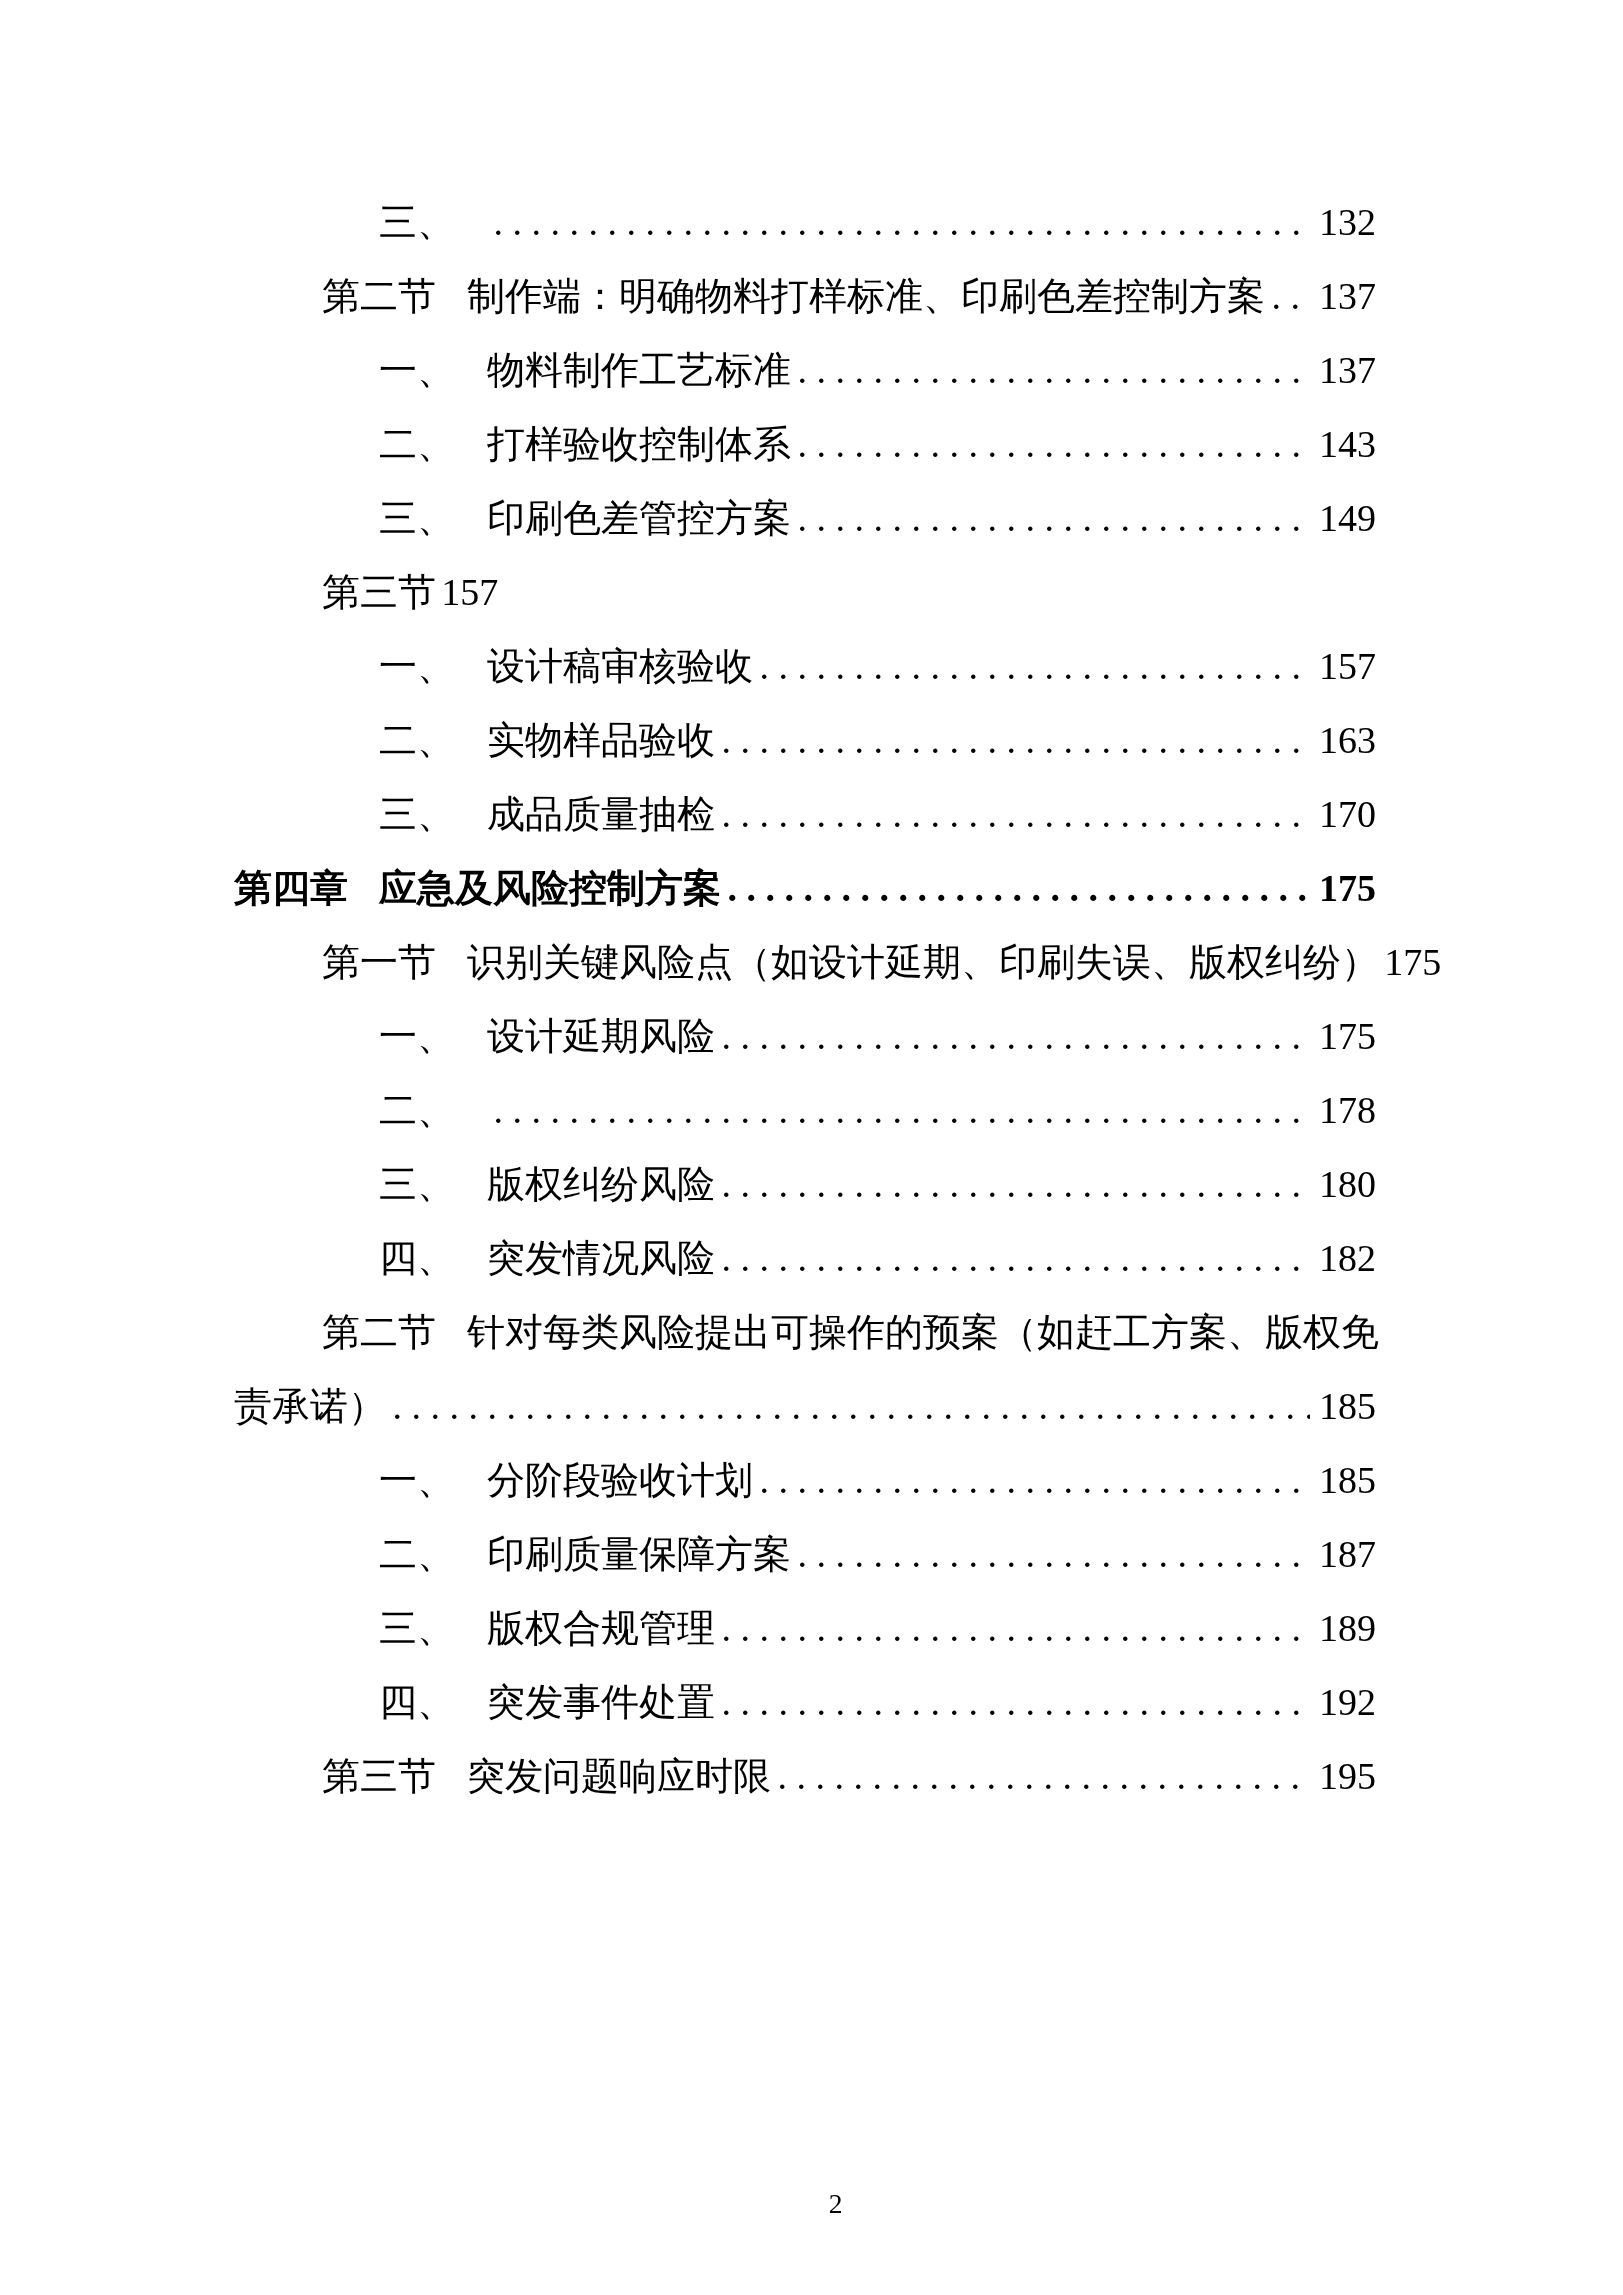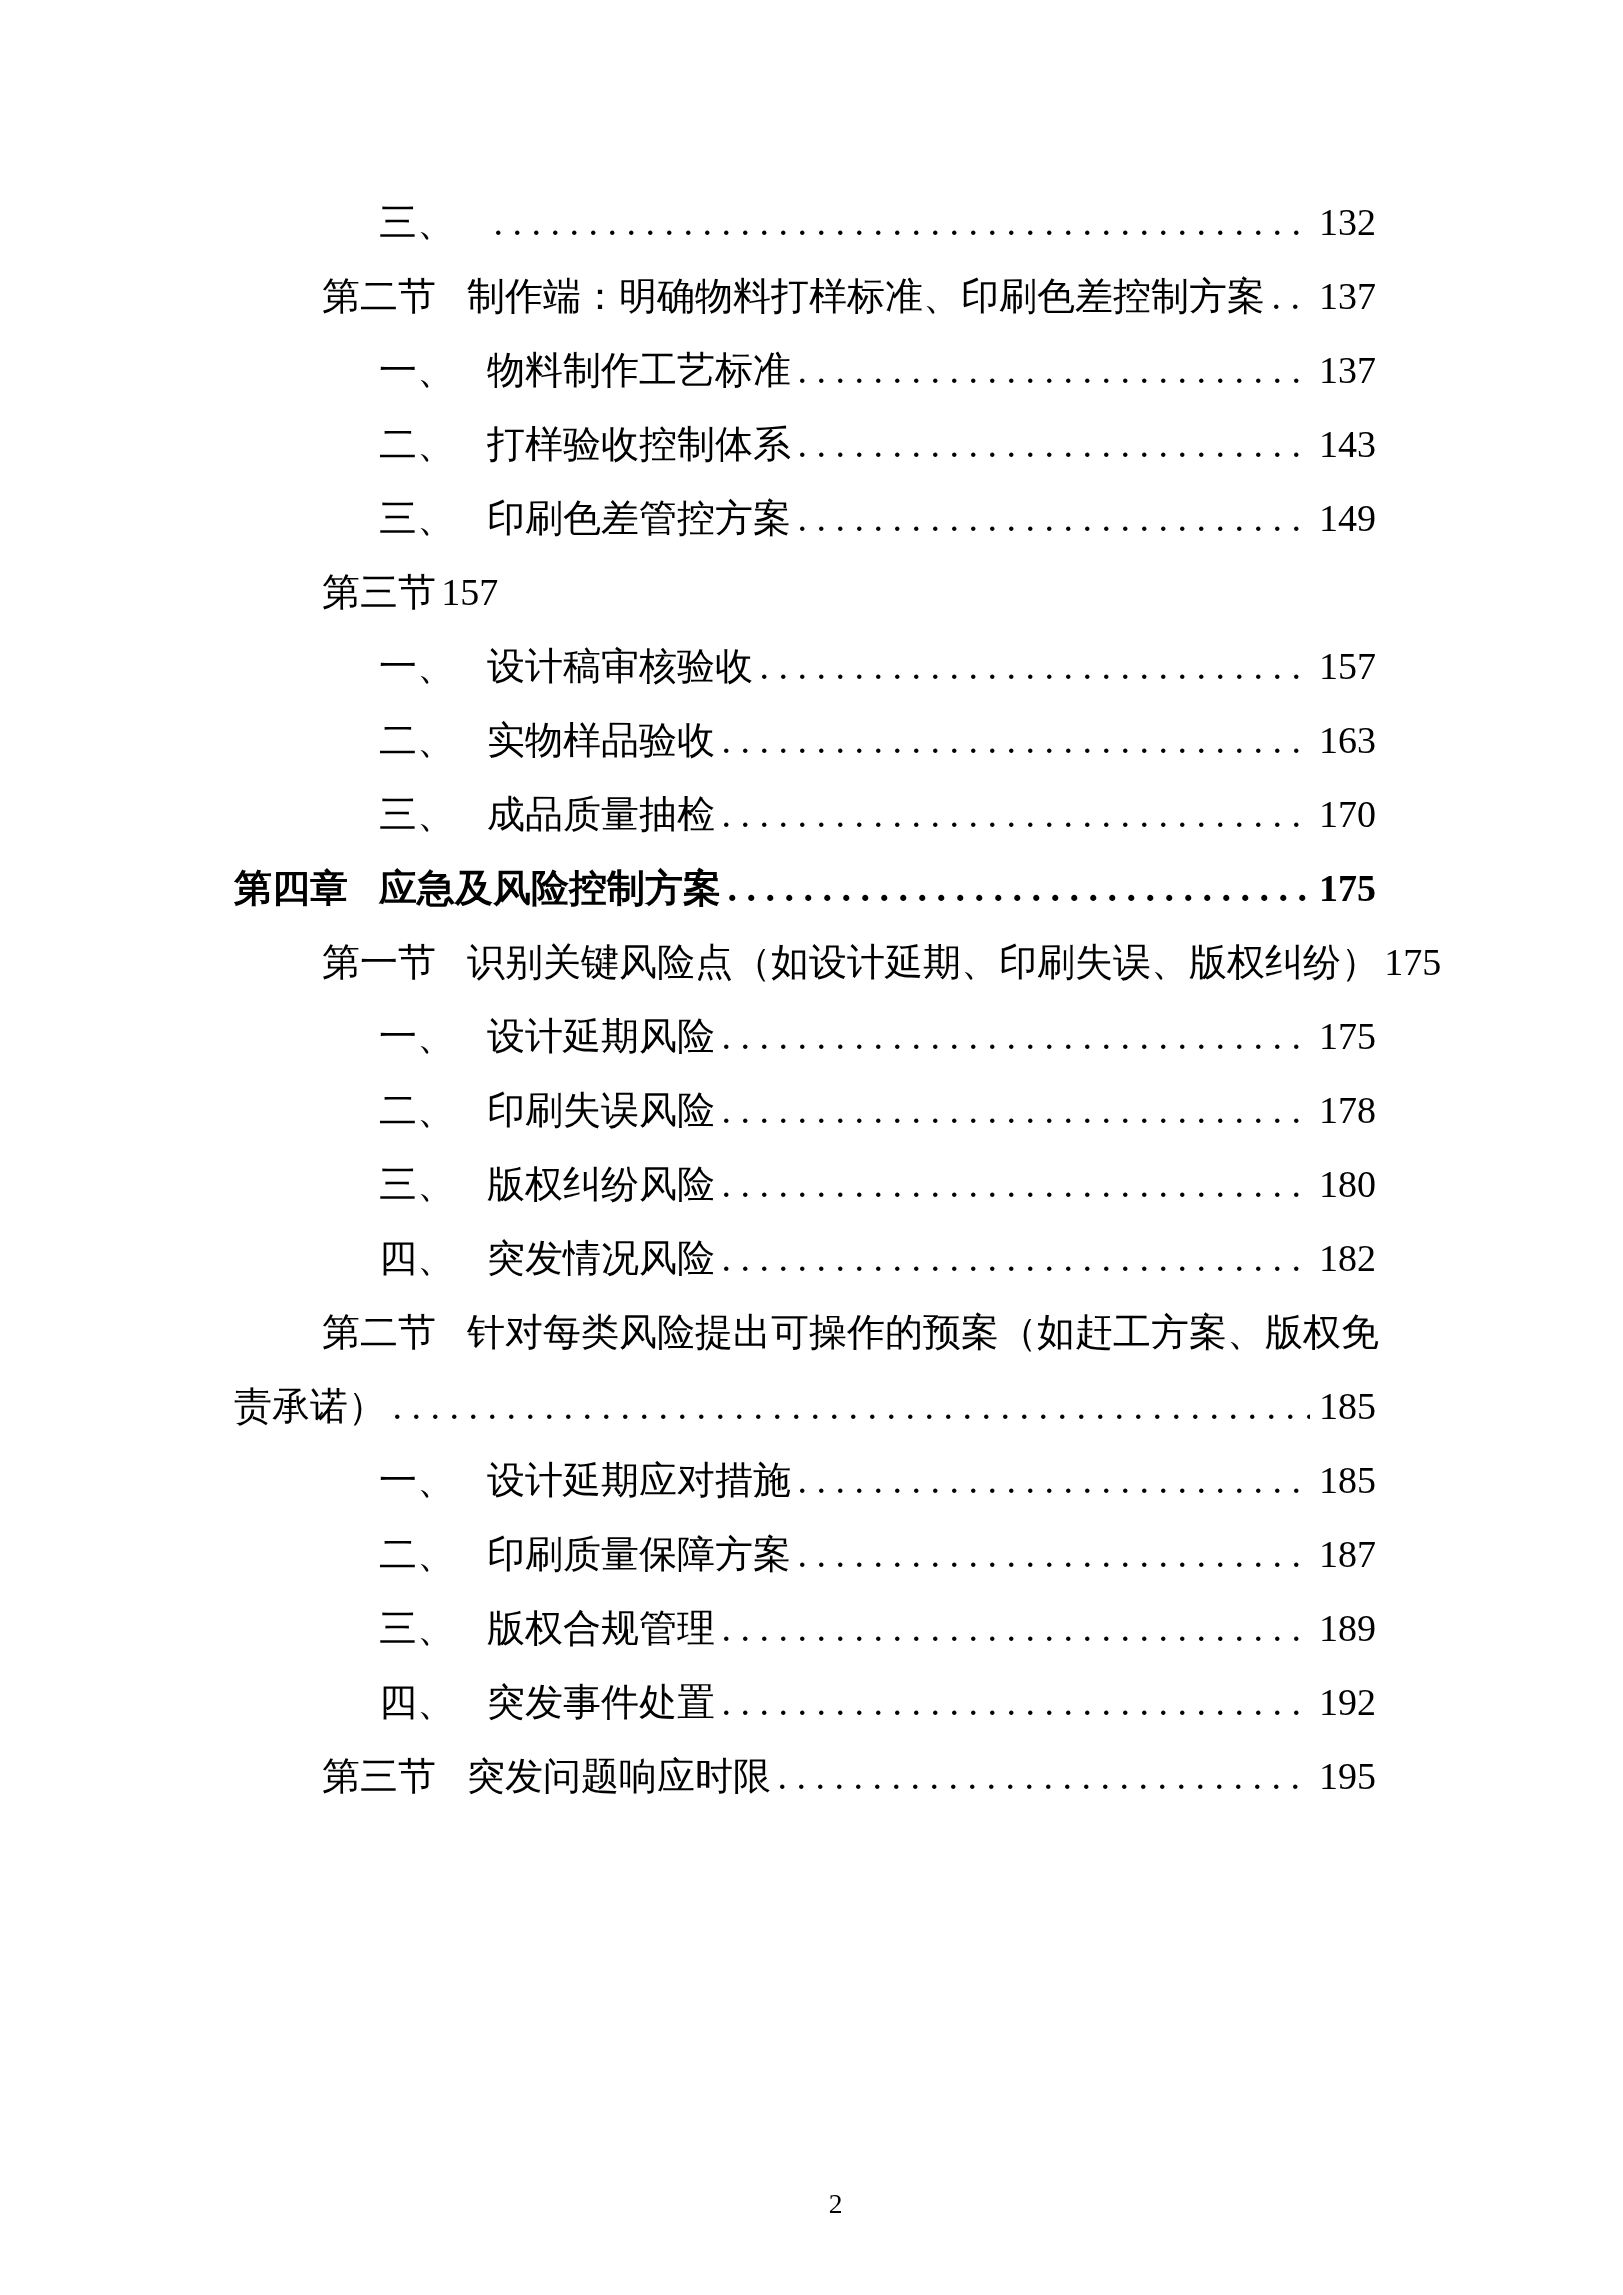--- a/index.html
+++ b/index.html
@@ -70,26 +70,26 @@
       <div class="row indent-sub"><span class="marker">一、</span><span class="title">物料制作工艺标准</span><span class="dots">. . . . . . . . . . . . . . . . . . . . . . . . . . . . . . . . . . . . . . . . . . . . . . . . . . . . . . . . . . . . . . . . . . . . . . . . . . . . . . . . . . . . . . . . . . </span><span class="num">137</span></div>
       <div class="row indent-sub"><span class="marker">二、</span><span class="title">打样验收控制体系</span><span class="dots">. . . . . . . . . . . . . . . . . . . . . . . . . . . . . . . . . . . . . . . . . . . . . . . . . . . . . . . . . . . . . . . . . . . . . . . . . . . . . . . . . . . . . . . . . . </span><span class="num">143</span></div>
       <div class="row indent-sub"><span class="marker">三、</span><span class="title">印刷色差管控方案</span><span class="dots">. . . . . . . . . . . . . . . . . . . . . . . . . . . . . . . . . . . . . . . . . . . . . . . . . . . . . . . . . . . . . . . . . . . . . . . . . . . . . . . . . . . . . . . . . . </span><span class="num">149</span></div>
       <div class="row indent-section"><span class="label">第三节</span><span class="num tight">157</span></div>
       <div class="row indent-sub"><span class="marker">一、</span><span class="title">设计稿审核验收</span><span class="dots">. . . . . . . . . . . . . . . . . . . . . . . . . . . . . . . . . . . . . . . . . . . . . . . . . . . . . . . . . . . . . . . . . . . . . . . . . . . . . . . . . . . . . . . . . . </span><span class="num">157</span></div>
       <div class="row indent-sub"><span class="marker">二、</span><span class="title">实物样品验收</span><span class="dots">. . . . . . . . . . . . . . . . . . . . . . . . . . . . . . . . . . . . . . . . . . . . . . . . . . . . . . . . . . . . . . . . . . . . . . . . . . . . . . . . . . . . . . . . . . </span><span class="num">163</span></div>
       <div class="row indent-sub"><span class="marker">三、</span><span class="title">成品质量抽检</span><span class="dots">. . . . . . . . . . . . . . . . . . . . . . . . . . . . . . . . . . . . . . . . . . . . . . . . . . . . . . . . . . . . . . . . . . . . . . . . . . . . . . . . . . . . . . . . . . </span><span class="num">170</span></div>
       <div class="row bold"><span class="label">第四章</span><span class="title stitle">应急及风险控制方案</span><span class="dots">. . . . . . . . . . . . . . . . . . . . . . . . . . . . . . . . . . . . . . . . . . . . . . . . . . . . . . . . . . . . . . . . . . . . . . . . . . . . . . . . . . . . . . . . . . </span><span class="num">175</span></div>
       <div class="row indent-section"><span class="label">第一节</span><span class="title stitle">识别关键风险点（如设计延期、印刷失误、版权纠纷）</span><span class="num tight">175</span></div>
       <div class="row indent-sub"><span class="marker">一、</span><span class="title">设计延期风险</span><span class="dots">. . . . . . . . . . . . . . . . . . . . . . . . . . . . . . . . . . . . . . . . . . . . . . . . . . . . . . . . . . . . . . . . . . . . . . . . . . . . . . . . . . . . . . . . . . </span><span class="num">175</span></div>
-      <div class="row indent-sub"><span class="marker">二、</span><span class="title">印刷失误风险</span><span class="dots">. . . . . . . . . . . . . . . . . . . . . . . . . . . . . . . . . . . . . . . . . . . . . . . . . . . . . . . . . . . . . . . . . . . . . . . . . . . . . . . . . . . . . . . . . . </span><span class="num">178</span></div>
+      <div class="row indent-sub"><span class="marker">二、</span><span class="dots">. . . . . . . . . . . . . . . . . . . . . . . . . . . . . . . . . . . . . . . . . . . . . . . . . . . . . . . . . . . . . . . . . . . . . . . . . . . . . . . . . . . . . . . . . . </span><span class="num">178</span></div>
       <div class="row indent-sub"><span class="marker">三、</span><span class="title">版权纠纷风险</span><span class="dots">. . . . . . . . . . . . . . . . . . . . . . . . . . . . . . . . . . . . . . . . . . . . . . . . . . . . . . . . . . . . . . . . . . . . . . . . . . . . . . . . . . . . . . . . . . </span><span class="num">180</span></div>
       <div class="row indent-sub"><span class="marker">四、</span><span class="title">突发情况风险</span><span class="dots">. . . . . . . . . . . . . . . . . . . . . . . . . . . . . . . . . . . . . . . . . . . . . . . . . . . . . . . . . . . . . . . . . . . . . . . . . . . . . . . . . . . . . . . . . . </span><span class="num">182</span></div>
       <div class="row indent-section"><span class="label">第二节</span><span class="title stitle">针对每类风险提出可操作的预案（如赶工方案、版权免</span></div>
       <div class="row"><span class="title">责承诺）</span><span class="dots">. . . . . . . . . . . . . . . . . . . . . . . . . . . . . . . . . . . . . . . . . . . . . . . . . . . . . . . . . . . . . . . . . . . . . . . . . . . . . . . . . . . . . . . . . . </span><span class="num">185</span></div>
-      <div class="row indent-sub"><span class="marker">一、</span><span class="title">设计延期应对措施</span><span class="dots">. . . . . . . . . . . . . . . . . . . . . . . . . . . . . . . . . . . . . . . . . . . . . . . . . . . . . . . . . . . . . . . . . . . . . . . . . . . . . . . . . . . . . . . . . . </span><span class="num">185</span></div>
+      <div class="row indent-sub"><span class="marker">一、</span><span class="title">分阶段验收计划</span><span class="dots">. . . . . . . . . . . . . . . . . . . . . . . . . . . . . . . . . . . . . . . . . . . . . . . . . . . . . . . . . . . . . . . . . . . . . . . . . . . . . . . . . . . . . . . . . . </span><span class="num">185</span></div>
       <div class="row indent-sub"><span class="marker">二、</span><span class="title">印刷质量保障方案</span><span class="dots">. . . . . . . . . . . . . . . . . . . . . . . . . . . . . . . . . . . . . . . . . . . . . . . . . . . . . . . . . . . . . . . . . . . . . . . . . . . . . . . . . . . . . . . . . . </span><span class="num">187</span></div>
       <div class="row indent-sub"><span class="marker">三、</span><span class="title">版权合规管理</span><span class="dots">. . . . . . . . . . . . . . . . . . . . . . . . . . . . . . . . . . . . . . . . . . . . . . . . . . . . . . . . . . . . . . . . . . . . . . . . . . . . . . . . . . . . . . . . . . </span><span class="num">189</span></div>
       <div class="row indent-sub"><span class="marker">四、</span><span class="title">突发事件处置</span><span class="dots">. . . . . . . . . . . . . . . . . . . . . . . . . . . . . . . . . . . . . . . . . . . . . . . . . . . . . . . . . . . . . . . . . . . . . . . . . . . . . . . . . . . . . . . . . . </span><span class="num">192</span></div>
       <div class="row indent-section"><span class="label">第三节</span><span class="title stitle">突发问题响应时限</span><span class="dots">. . . . . . . . . . . . . . . . . . . . . . . . . . . . . . . . . . . . . . . . . . . . . . . . . . . . . . . . . . . . . . . . . . . . . . . . . . . . . . . . . . . . . . . . . . </span><span class="num">195</span></div>
     </div>
   <div class="footer">2</div>
 </div>
 
 
 </body></html>

